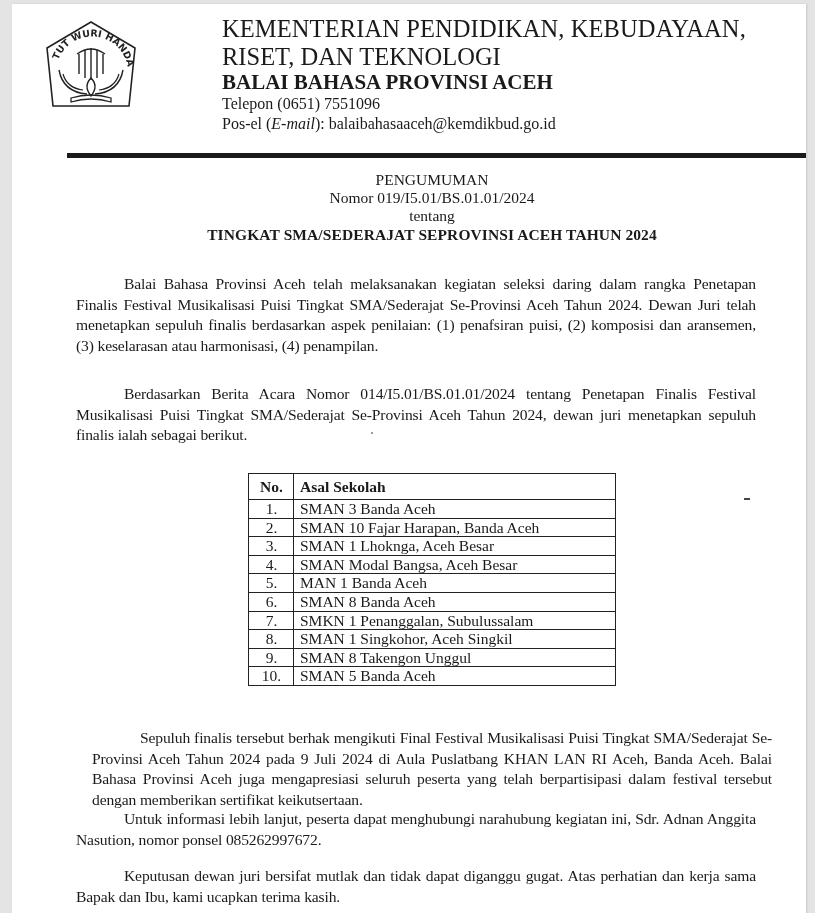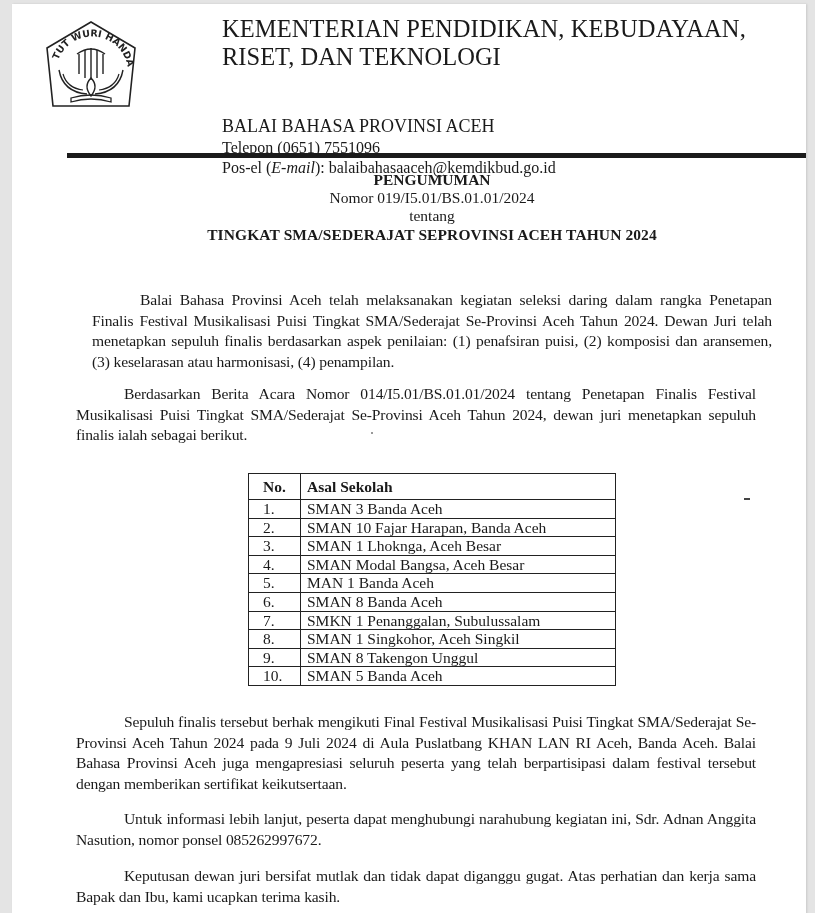--- a/index.html
+++ b/index.html
@@ -18,30 +18,30 @@
     }
     .logo {
       position: absolute; left: 27px; top: 14px; width: 104px; height: 106px;
     }
     .kop {
       position: absolute; left: 210px; top: 10px; width: 530px;
       text-align: left; line-height: 1;
     }
     .kop .l1 { font-size: 24.5px; letter-spacing: 0.1px; height: 29px; line-height: 29px; }
     .kop .l2 { font-size: 24.5px; height: 27px; line-height: 27px; }
-    .kop .l3 { font-size: 18px; font-weight: normal; height: 24px; line-height: 24px; margin-top: 44px; }
+    .kop .l3 { font-size: 21px; font-weight: bold; height: 24px; line-height: 24px; }
     .kop .l4, .kop .l5, .kop .l6 { font-size: 16px; height: 20px; line-height: 20px; }
     .rule {
       position: absolute; left: 55px; top: 149px; width: 739px; height: 5px;
       background: #1b1b1b;
     }
     .heading {
       position: absolute; left: 40px; top: 166px; width: 760px; text-align: center;
     }
-    .heading .t1 { font-size: 15.5px; font-weight: bold; height: 19px; line-height: 19px; }
+    .heading .t1 { font-size: 15.5px; font-weight: normal; height: 19px; line-height: 19px; }
     .heading .t2 { font-size: 15.5px; height: 18px; line-height: 18px; }
     .heading .t3 { font-size: 15.5px; height: 18px; line-height: 18px; }
     .heading .t4, .heading .t5 { font-size: 15.5px; font-weight: bold; height: 19px; line-height: 19px; letter-spacing: 0.1px; }
     .para {
       position: absolute; left: 64px; width: 680px;
       font-size: 15.6px; line-height: 20.5px;
       text-align: justify; text-indent: 48px;
       font-family: "Liberation Serif", serif;
       letter-spacing: -0.15px;
     }
@@ -58,21 +58,21 @@
     table.finalis th, table.finalis td {
       border: 1.3px solid #222;
       padding: 0 6px;
       height: 17.6px; line-height: 17.6px;
       text-align: left; font-weight: normal;
     }
     table.finalis th {
       font-weight: bold; height: 25px; line-height: 25px;
     }
     table.finalis th.col-school { text-align: left; }
-    table.finalis td.no, table.finalis th.no { width: 31px; padding-left: 14px; }
+    table.finalis td.no, table.finalis th.no { width: 31px; padding-left: 7px; text-align: center; }
     .speck {
       position: absolute; left: 732px; top: 494px; width: 6px; height: 2px; background: #444;
     }
     .dot {
       position: absolute; left: 359px; top: 428px; width: 2px; height: 2px; background: #777; border-radius: 1px;
     }
   </style>
 </head>
 <body>
 
@@ -104,21 +104,21 @@
 
   <div class="rule"></div>
 
   <div class="heading">
     <div class="t1">PENGUMUMAN</div>
     <div class="t2">Nomor 019/I5.01/BS.01.01/2024</div>
     <div class="t3">tentang</div>
     <div class="t5">TINGKAT SMA/SEDERAJAT SEPROVINSI ACEH TAHUN 2024</div>
   </div>
 
-  <p class="para p1" style="margin:16px">Balai Bahasa Provinsi Aceh telah melaksanakan kegiatan seleksi daring dalam rangka Penetapan Finalis Festival Musikalisasi Puisi Tingkat SMA/Sederajat Se-Provinsi Aceh Tahun 2024. Dewan Juri telah menetapkan sepuluh finalis berdasarkan aspek penilaian: (1) penafsiran puisi, (2) komposisi dan aransemen, (3) keselarasan atau harmonisasi, (4) penampilan.</p>
+  <p class="para p1" style="margin:0">Balai Bahasa Provinsi Aceh telah melaksanakan kegiatan seleksi daring dalam rangka Penetapan Finalis Festival Musikalisasi Puisi Tingkat SMA/Sederajat Se-Provinsi Aceh Tahun 2024. Dewan Juri telah menetapkan sepuluh finalis berdasarkan aspek penilaian: (1) penafsiran puisi, (2) komposisi dan aransemen, (3) keselarasan atau harmonisasi, (4) penampilan.</p>
   <p class="para p2" style="margin:0">Berdasarkan Berita Acara Nomor 014/I5.01/BS.01.01/2024 tentang Penetapan Finalis Festival Musikalisasi Puisi Tingkat SMA/Sederajat Se-Provinsi Aceh Tahun 2024, dewan juri menetapkan sepuluh finalis ialah sebagai berikut.</p>
 
   <div class="dot"></div>
 
   <table class="finalis">
     <thead>
       <tr>
         <th class="no">No.</th>
         <th class="col-school">Asal Sekolah</th>
       </tr>
@@ -162,17 +162,17 @@
         </tr>
       <tr>
           <td class="no">10.</td>
           <td>SMAN 5 Banda Aceh</td>
         </tr>
     </tbody>
   </table>
 
   <div class="speck"></div>
 
-  <p class="para p3" style="margin:0">Sepuluh finalis tersebut berhak mengikuti Final Festival Musikalisasi Puisi Tingkat SMA/Sederajat Se-Provinsi Aceh Tahun 2024 pada 9 Juli 2024 di Aula Puslatbang KHAN LAN RI Aceh, Banda Aceh. Balai Bahasa Provinsi Aceh juga mengapresiasi seluruh peserta yang telah berpartisipasi dalam festival tersebut dengan memberikan sertifikat keikutsertaan.</p>
+  <p class="para p3" style="margin:16px">Sepuluh finalis tersebut berhak mengikuti Final Festival Musikalisasi Puisi Tingkat SMA/Sederajat Se-Provinsi Aceh Tahun 2024 pada 9 Juli 2024 di Aula Puslatbang KHAN LAN RI Aceh, Banda Aceh. Balai Bahasa Provinsi Aceh juga mengapresiasi seluruh peserta yang telah berpartisipasi dalam festival tersebut dengan memberikan sertifikat keikutsertaan.</p>
   <p class="para p4" style="margin:0">Untuk informasi lebih lanjut, peserta dapat menghubungi narahubung kegiatan ini, Sdr. Adnan Anggita Nasution, nomor ponsel 085262997672.</p>
   <p class="para p5" style="margin:0">Keputusan dewan juri bersifat mutlak dan tidak dapat diganggu gugat. Atas perhatian dan kerja sama Bapak dan Ibu, kami ucapkan terima kasih.</p>
 
 </div>
 
 </body></html>

